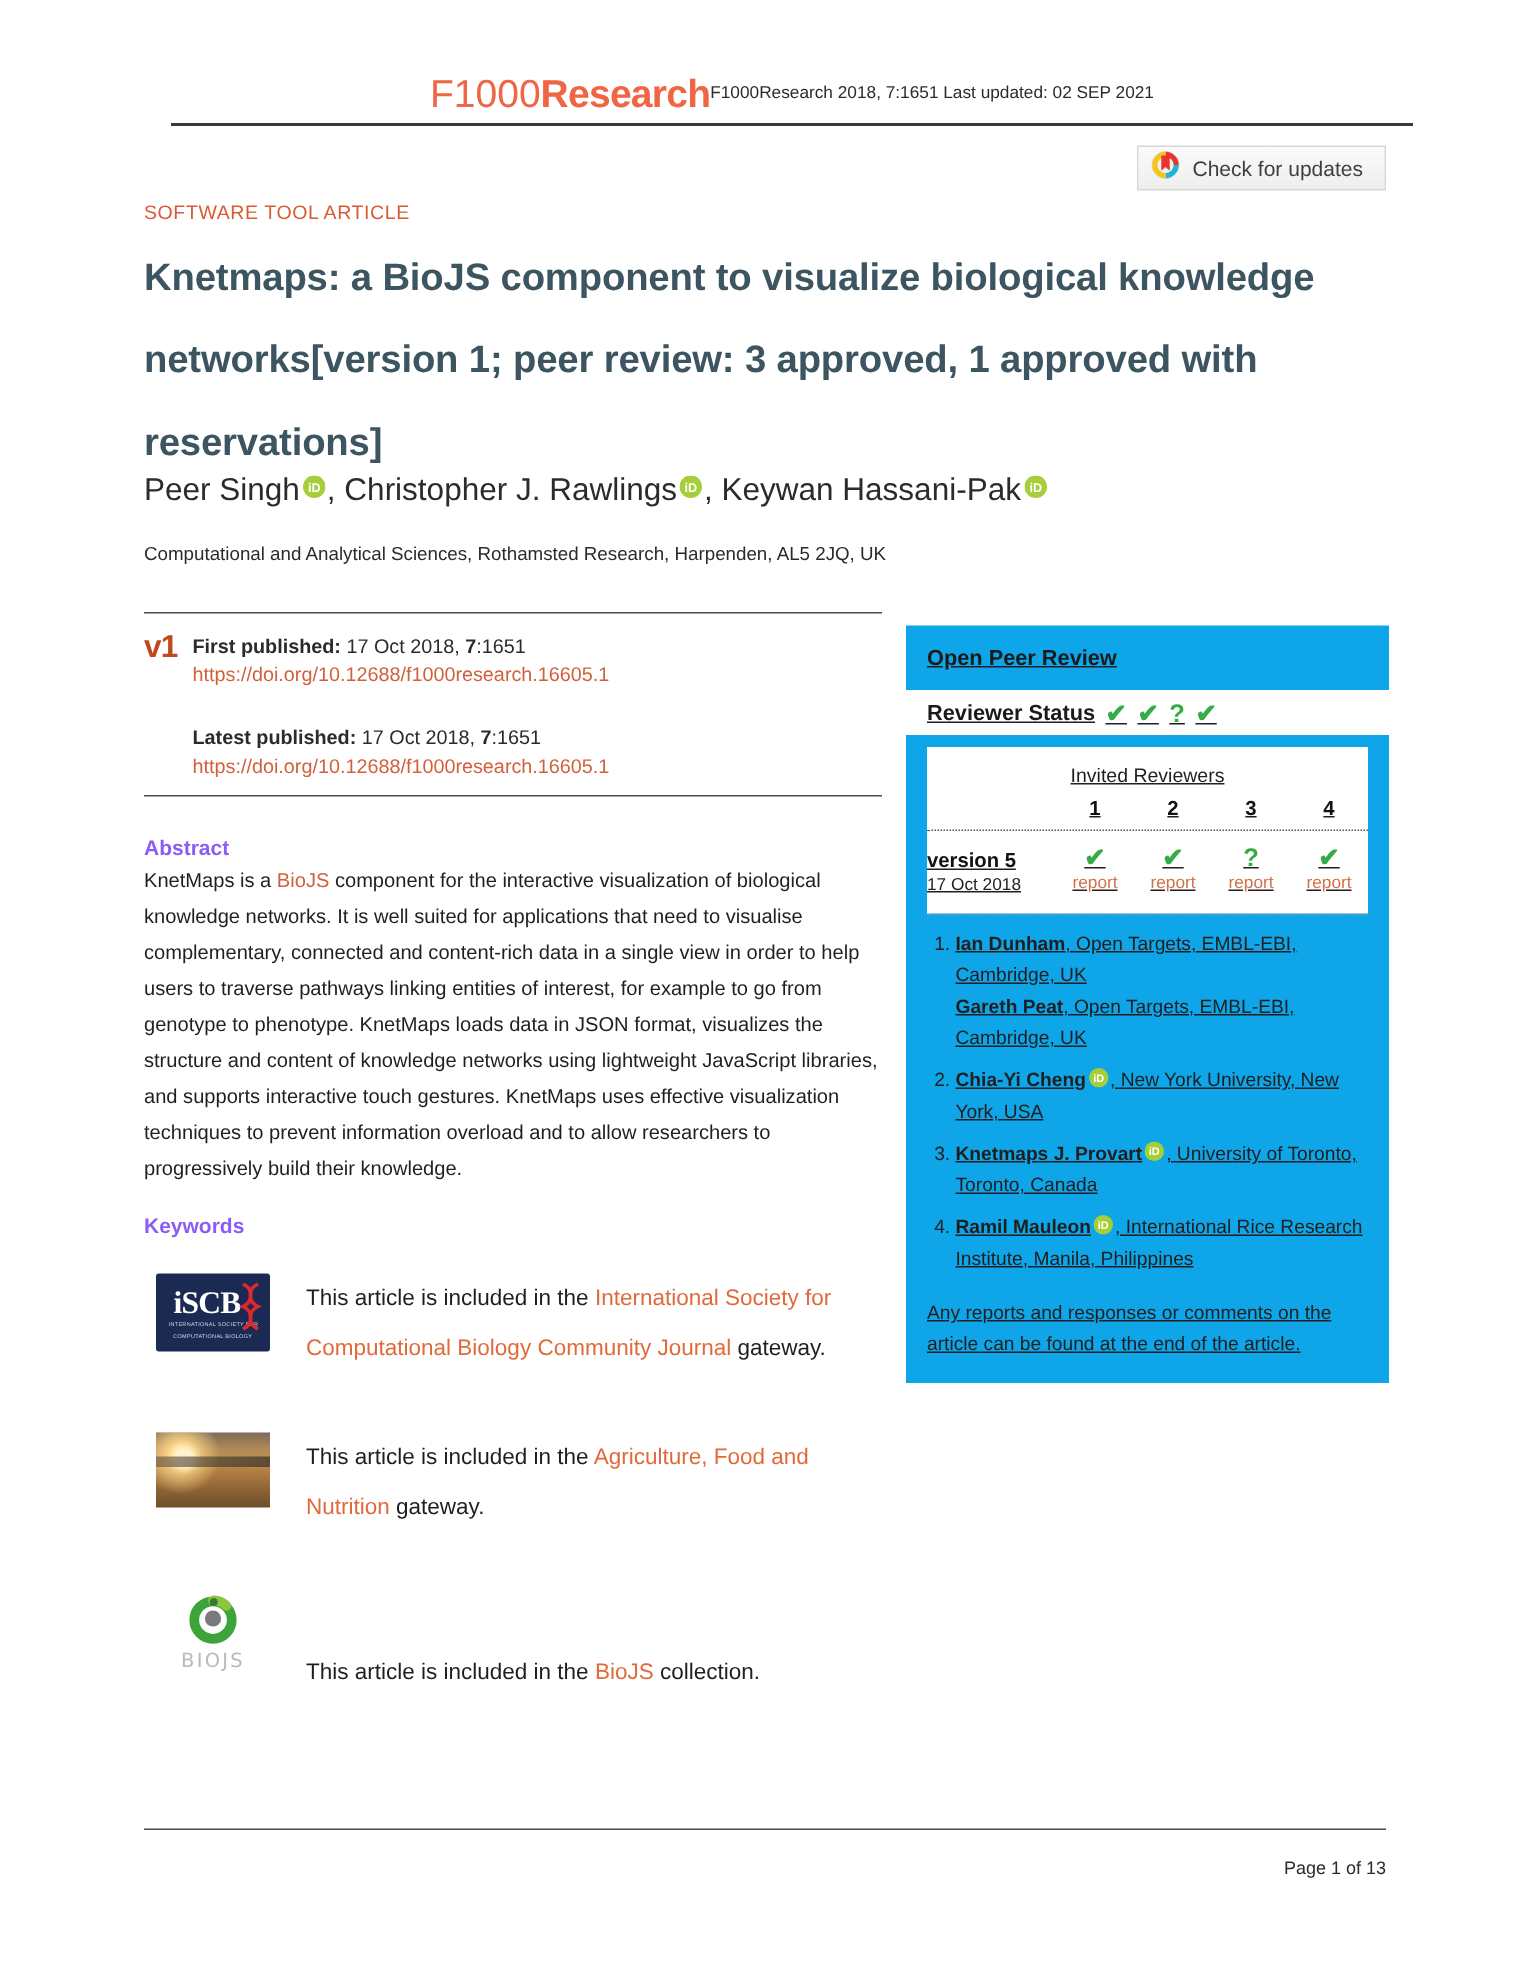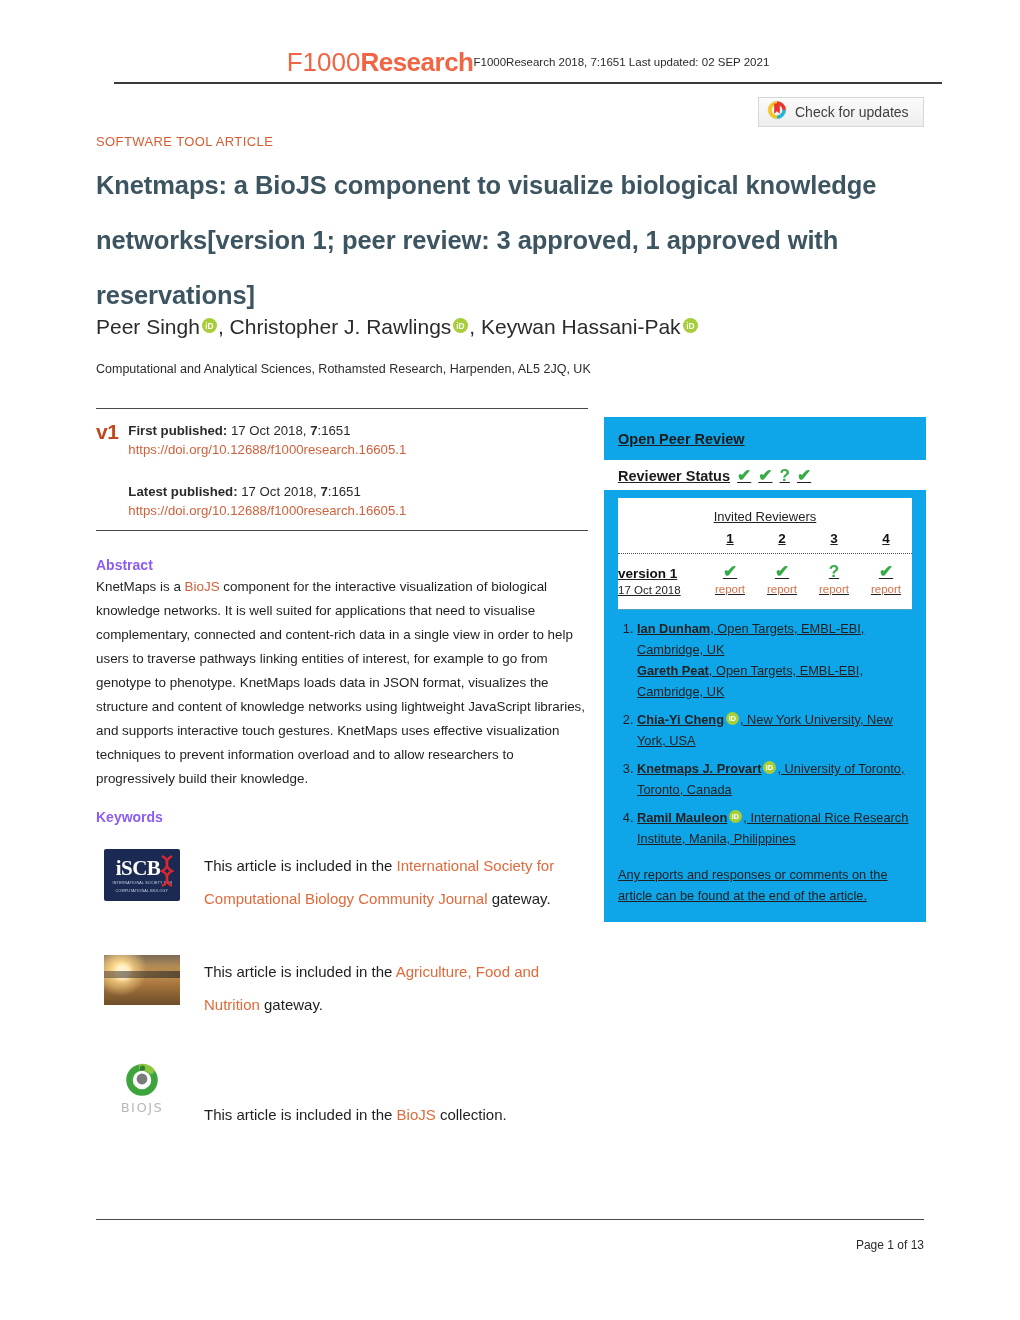--- a/index.html
+++ b/index.html
@@ -399,21 +399,21 @@
         <div class="opr-grid">
           <div></div>
           <div class="num">1</div>
           <div class="num">2</div>
           <div class="num">3</div>
           <div class="num">4</div>
 
           <div class="opr-divider"></div>
 
           <div class="opr-vcell">
-            <div class="opr-vname">version 1</div>
+            <div class="opr-vname">version 5</div>
             <div class="opr-vdate">17 Oct 2018</div>
           </div>
 
           <div class="opr-cell">
             <span class="mark tick">✔</span>
             <span class="rep">report</span>
           </div>
           <div class="opr-cell">
             <span class="mark tick">✔</span>
             <span class="rep">report</span>

